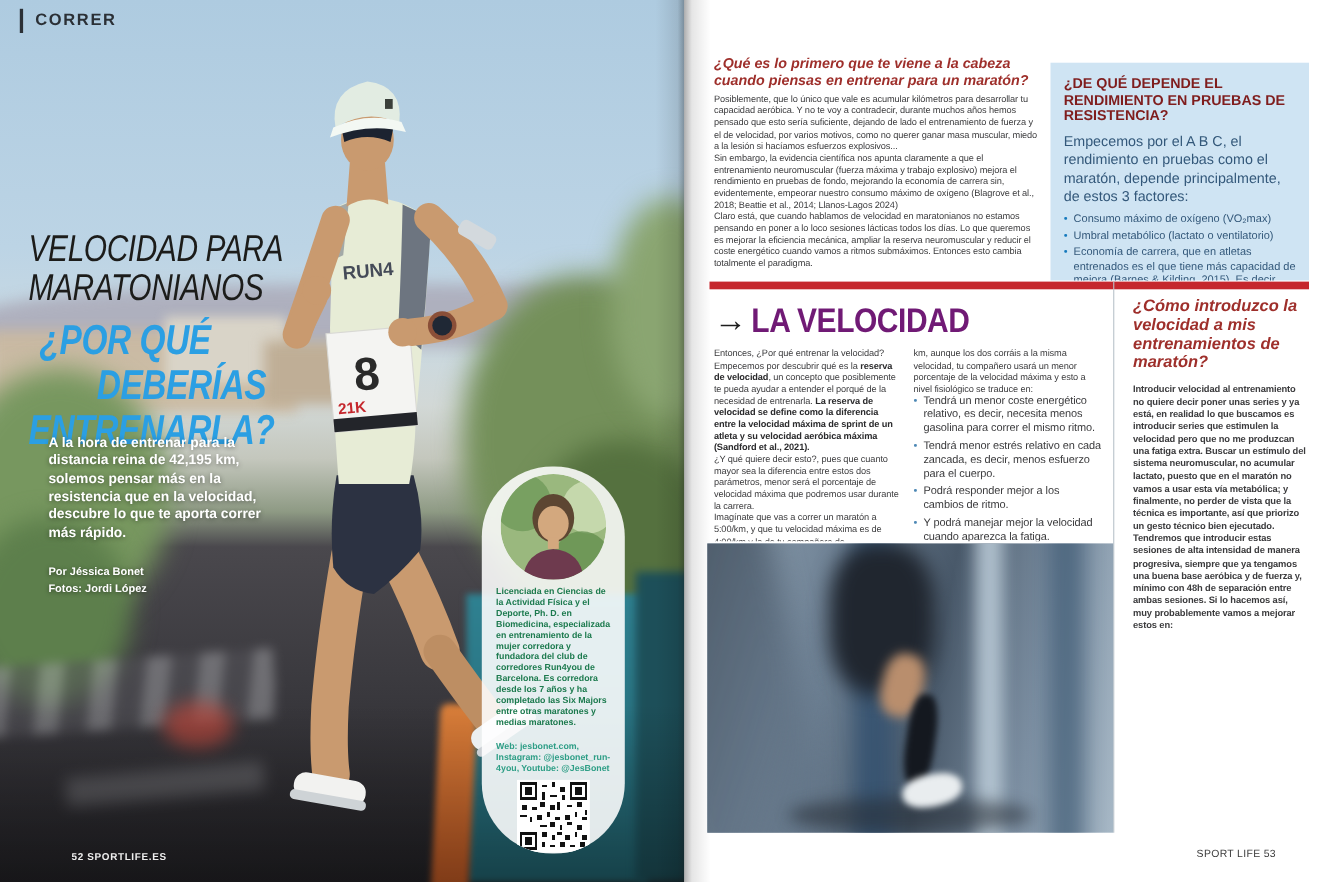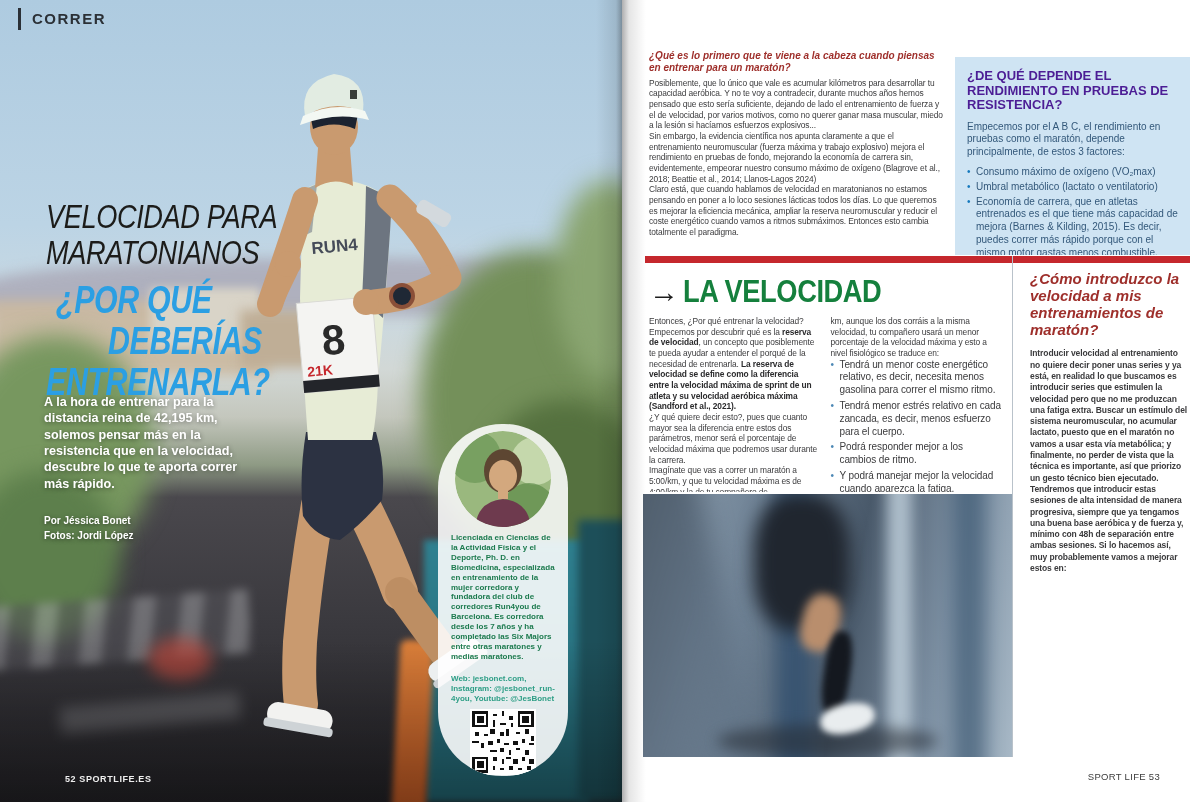--- a/index.html
+++ b/index.html
@@ -26,21 +26,21 @@
   .roadmark { left:60px; top:700px; width:180px; height:26px; background:#8e8e92; opacity:.4; filter:blur(7px); transform:rotate(-5deg); }
   .blobred { left:148px; top:638px; width:64px; height:42px; background:#b1463c; border-radius:50%; opacity:.75; filter:blur(8px); }
   .tealwall { left:424px; top:540px; width:165px; height:262px; background:linear-gradient(180deg,#2f8191,#226470); filter:blur(3px); }
   .tealwall2 { left:578px; top:520px; width:60px; height:282px; background:#1d4f59; filter:blur(4px); }
   .cone { left:396px; top:640px; width:34px; height:170px; background:linear-gradient(180deg,#d97f3a,#c45a24); filter:blur(3px); border-radius:8px 8px 0 0; transform:rotate(3deg); }
   .vignette { left:0; top:640px; width:622px; height:162px; background:linear-gradient(180deg,rgba(0,0,0,0) 0%,rgba(0,0,0,.35) 100%); }
   .runner-svg { position:absolute; left:0; top:0; }
 
   .kicker { position:absolute; left:18px; top:8px; border-left:3px solid #2b3036; padding:2px 0 3px 11px;
     font-size:15px; font-weight:600; letter-spacing:1.5px; color:#2b3036; z-index:6; }
-  .title-block { position:absolute; left:26px; top:198px; z-index:6; font-style:italic;margin-left:20px; }
+  .title-block { position:absolute; left:26px; top:208px; z-index:6; font-style:italic; }
   .t-black div { font-size:34px; font-weight:500; color:#1c1c1a; line-height:36px; letter-spacing:-.5px; }
   .t-blue { margin-top:10px; }
   .t-blue div { font-size:38px; font-weight:800; color:#2b9fe3; line-height:41px; letter-spacing:-.5px; }
   .t-blue .i1 { margin-left:10px; } .t-blue .i2 { margin-left:62px; } .t-blue .i3 { margin-left:0px; }
   .cond { display:inline-block; transform:scaleX(.8); transform-origin:0 50%; white-space:nowrap; }
   .intro { position:absolute; left:44px; top:394px; width:208px; z-index:6;
     color:#fff; font-size:12.6px; font-weight:700; line-height:1.3; text-shadow:0 1px 5px rgba(0,0,0,.45); }
   .credits { position:absolute; left:44px; top:514px; z-index:6; color:#fff; font-size:10px; font-weight:700; line-height:1.45; text-shadow:0 1px 4px rgba(0,0,0,.5); }
   .bio-card { position:absolute; left:438px; top:424px; width:130px; height:352px; z-index:7;
     background:rgba(255,255,255,.88); border-radius:64px; padding:7px 13px 10px; text-align:left; overflow:hidden; }
@@ -51,33 +51,33 @@
   .foot-left { position:absolute; left:65px; bottom:18px; z-index:6; color:#eee; font-size:9px; font-weight:600; letter-spacing:.6px; }
 
   
   .gutter { position:absolute; left:596px; top:0; width:50px; height:802px; z-index:20;
     background:linear-gradient(to right, rgba(0,0,0,0) 0%, rgba(0,0,0,.10) 40%, rgba(20,20,22,.34) 52%, rgba(0,0,0,.10) 66%, rgba(0,0,0,0) 100%); }
 
   
   .page-right { position:absolute; left:622px; top:0; width:578px; height:802px; background:#fff; overflow:hidden; }
   .q-title { font-style:italic; font-weight:700; color:#9e2f2b; }
   .q1 { position:absolute; left:27px; top:50px; width:294px; height:204px; overflow:hidden; }
-  .q1 .q-title { font-size:10px; line-height:1.18; margin-bottom:4px; }
+  .q1 .q-title { font-size:13px; line-height:1.18; margin-bottom:4px; }
   .body-txt { font-size:8.4px; line-height:1.27; color:#3b3b3d; letter-spacing:-.1px; }
   .sidebox { position:absolute; left:333px; top:57px; width:235px; height:198px; background:#cfe4f3; padding:12px 12px; overflow:hidden; }
-  .sidebox h3 { font-size:13px; line-height:1.12; color:#4c1d95; font-weight:700; margin-bottom:8px; }
-  .sidebox .sb-intro { font-size:10px; line-height:1.28; color:#33587a; margin-bottom:7px; }
+  .sidebox h3 { font-size:13px; line-height:1.12; color:#7f1d1d; font-weight:700; margin-bottom:8px; }
+  .sidebox .sb-intro { font-size:13px; line-height:1.28; color:#33587a; margin-bottom:7px; }
   ul.bullets { list-style:none; }
   ul.bullets li { position:relative; padding-left:9px; font-size:10px; line-height:1.28; color:#33587a; margin-bottom:2px; }
   ul.bullets li::before { content:"•"; position:absolute; left:0; top:0; color:#1579bd; }
   .redbar { position:absolute; left:23px; top:256px; width:545px; height:7px; background:#c5272d; }
   .divider { position:absolute; left:390px; top:256px; width:1px; height:501px; background:#b9c2ca; }
   .section-head { position:absolute; left:27px; top:274px; display:flex; align-items:center; gap:4px; }
   .section-head .arrow { font-size:30px; font-weight:400; color:#1c1c1c; line-height:1; }
-  .section-head .sh-title { font-size:31px; font-weight:700; color:#15803d; letter-spacing:-.5px; }
+  .section-head .sh-title { font-size:31px; font-weight:700; color:#701a75; letter-spacing:-.5px; }
   .cols { position:absolute; left:27px; top:316px; width:352px; height:176px; overflow:hidden; display:flex; gap:11px; }
   .col { width:176px; }
   .col b { color:#2b2b2d; }
   .col p { margin:0; }
   .col ul.bullets li { color:#3b3b3d; margin-bottom:3px; }
   .col ul.bullets li::before { color:#4d88b5; }
   .closing { margin-top:9px !important; }
   .photo2 { position:absolute; left:21px; top:494px; width:369px; height:263px; overflow:hidden;
     background:linear-gradient(100deg,#93a5b5 0%,#6d8093 30%,#49596a 55%,#7c8fa2 78%,#a7b8c6 100%); }
   .p2 { position:absolute; }

